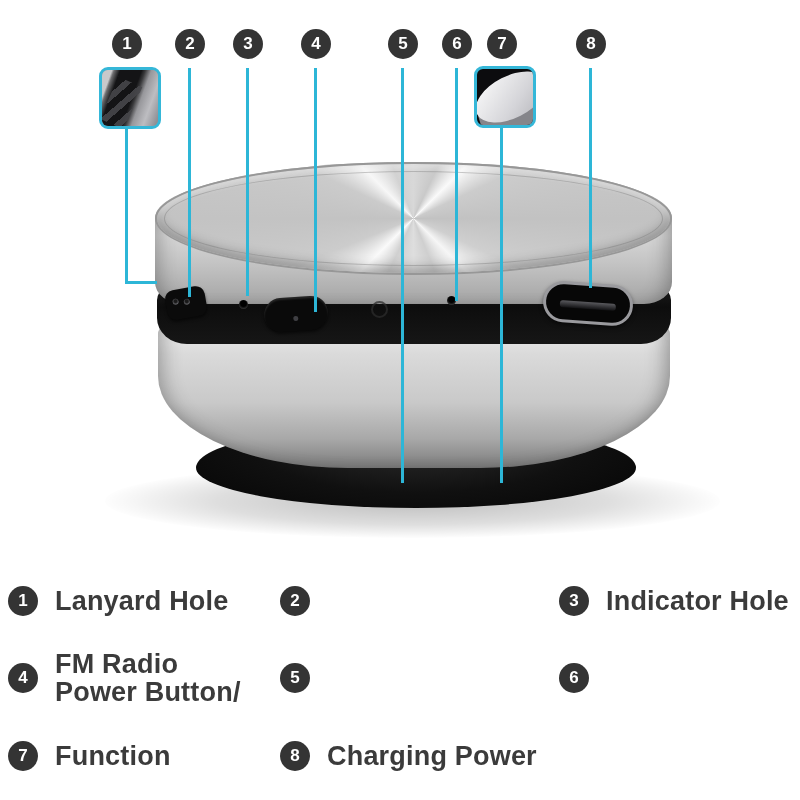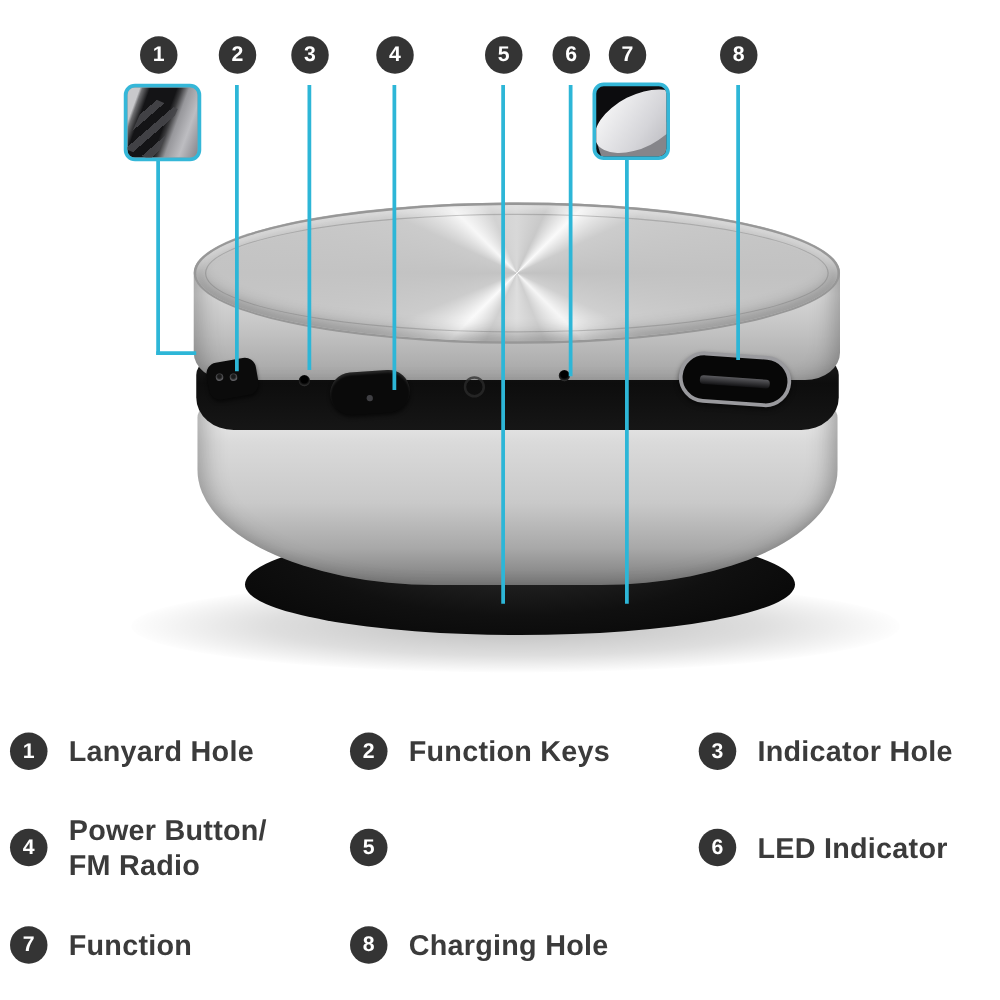--- a/index.html
+++ b/index.html
@@ -72,21 +72,21 @@
   .usb-port{left:543px;top:283px;width:90px;height:41px;border-radius:21px;background:#070707;
     border:3px solid #9a9a9e;box-sizing:border-box;transform:rotate(4deg);
     box-shadow:0 2px 4px rgba(0,0,0,.5);}
   .usb-slot{position:absolute;left:14px;top:16px;width:56px;height:7px;border-radius:3px;
     background:linear-gradient(180deg,#5a5a5e,#121214);}
 
   
   .legend-item{position:absolute;display:flex;align-items:center;gap:17px;z-index:40;}
   .badge{width:30px;height:30px;border-radius:50%;background:#343434;color:#fff;flex:0 0 30px;
     font-size:17px;font-weight:700;display:flex;align-items:center;justify-content:center;}
-  .lbl{font-size:23px;font-weight:700;color:#3b3b3b;letter-spacing:.2px;line-height:28px;white-space:nowrap;}
+  .lbl{font-size:27px;font-weight:700;color:#3b3b3b;letter-spacing:.2px;line-height:28px;white-space:nowrap;}
 </style>
 </head>
 <body>
 
 <div class="canvas">
 
   <div class="co-num" style="left:112px;top:29px;">1</div>
   <div class="co-num" style="left:175px;top:29px;">2</div>
   <div class="co-num" style="left:233px;top:29px;">3</div>
   <div class="co-num" style="left:301px;top:29px;">4</div>
@@ -132,44 +132,42 @@
   </div>
   <div class="cap"></div>
   <div class="cap-top"></div>
 
   <div class="legend-item" style="left:8px;top:586px;">
     <div class="badge">1</div>
     <div class="lbl">Lanyard Hole</div>
   </div>
   <div class="legend-item" style="left:280px;top:586px;">
     <div class="badge">2</div>
-    <div class="lbl">Function Keys</div>
   </div>
   <div class="legend-item" style="left:559px;top:586px;">
     <div class="badge">3</div>
     <div class="lbl">Indicator Hole</div>
   </div>
 
   <div class="legend-item" style="left:8px;top:650px;">
     <div class="badge">4</div>
     <div class="lbl">
+      <div>FM Radio</div>
       <div>Power Button/</div>
-      <div>FM Radio</div>
     </div>
   </div>
   <div class="legend-item" style="left:280px;top:663px;">
     <div class="badge">5</div>
   </div>
   <div class="legend-item" style="left:559px;top:663px;">
     <div class="badge">6</div>
-    <div class="lbl">LED Indicator</div>
   </div>
 
   <div class="legend-item" style="left:8px;top:741px;">
     <div class="badge">7</div>
     <div class="lbl">Function</div>
   </div>
   <div class="legend-item" style="left:280px;top:741px;">
     <div class="badge">8</div>
-    <div class="lbl">Charging Hole</div>
+    <div class="lbl">Charging Power</div>
   </div>
 
 </div>
 
 </body></html>

